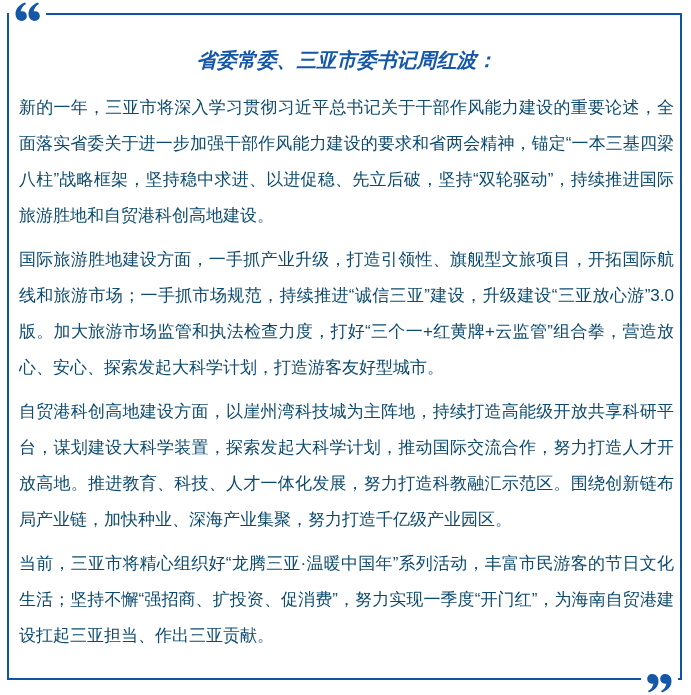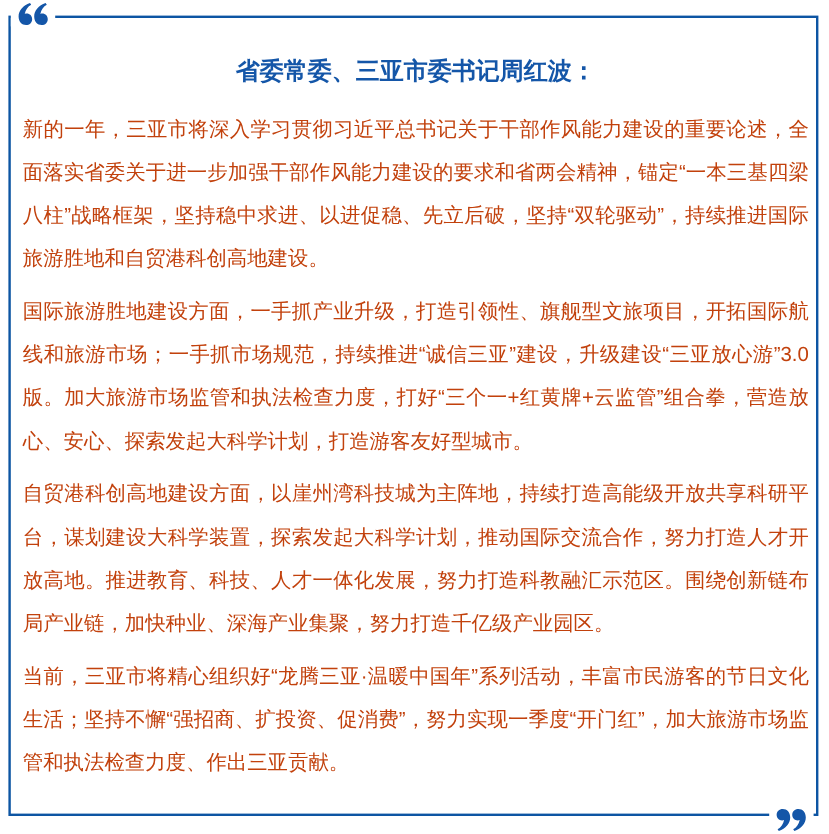--- a/index.html
+++ b/index.html
@@ -36,24 +36,25 @@
     top: 43px;
     z-index: 1;
   }
   .title {
     text-align: center;
     color: #1456a8;
     font-weight: bold;
     font-size: 20px;
     line-height: 34px;
     margin: 0 0 13px 0;
+    font-style: italic;
   }
   .body-text p {
     margin: 0 0 8px 0;
-    color: #c2410c;
+    color: #0c4a6e;
     font-size: 17px;
     line-height: 36px;
     text-align: justify;
     text-justify: inter-ideograph;
   }
 </style>
 </head>
 <body>
 
 <div class="frame"></div>
@@ -77,15 +78,15 @@
 </span>
 
 <div class="content">
   <h1 class="title">
     <span style="display:block">省委常委、三亚市委书记周红波：</span>
   </h1>
   <div class="body-text">
     <p>新的一年，三亚市将深入学习贯彻习近平总书记关于干部作风能力建设的重要论述，全面落实省委关于进一步加强干部作风能力建设的要求和省两会精神，锚定“一本三基四梁八柱”战略框架，坚持稳中求进、以进促稳、先立后破，坚持“双轮驱动”，持续推进国际旅游胜地和自贸港科创高地建设。</p>
     <p>国际旅游胜地建设方面，一手抓产业升级，打造引领性、旗舰型文旅项目，开拓国际航线和旅游市场；一手抓市场规范，持续推进“诚信三亚”建设，升级建设“三亚放心游”3.0版。加大旅游市场监管和执法检查力度，打好“三个一+红黄牌+云监管”组合拳，营造放心、安心、探索发起大科学计划，打造游客友好型城市。</p>
     <p>自贸港科创高地建设方面，以崖州湾科技城为主阵地，持续打造高能级开放共享科研平台，谋划建设大科学装置，探索发起大科学计划，推动国际交流合作，努力打造人才开放高地。推进教育、科技、人才一体化发展，努力打造科教融汇示范区。围绕创新链布局产业链，加快种业、深海产业集聚，努力打造千亿级产业园区。</p>
-    <p>当前，三亚市将精心组织好“龙腾三亚·温暖中国年”系列活动，丰富市民游客的节日文化生活；坚持不懈“强招商、扩投资、促消费”，努力实现一季度“开门红”，加大旅游市场监管和执法检查力度、作出三亚贡献。</p>
+    <p>当前，三亚市将精心组织好“龙腾三亚·温暖中国年”系列活动，丰富市民游客的节日文化生活；坚持不懈“强招商、扩投资、促消费”，努力实现一季度“开门红”，为海南自贸港建设扛起三亚担当、作出三亚贡献。</p>
   </div>
 </div>
 
 </body></html>

